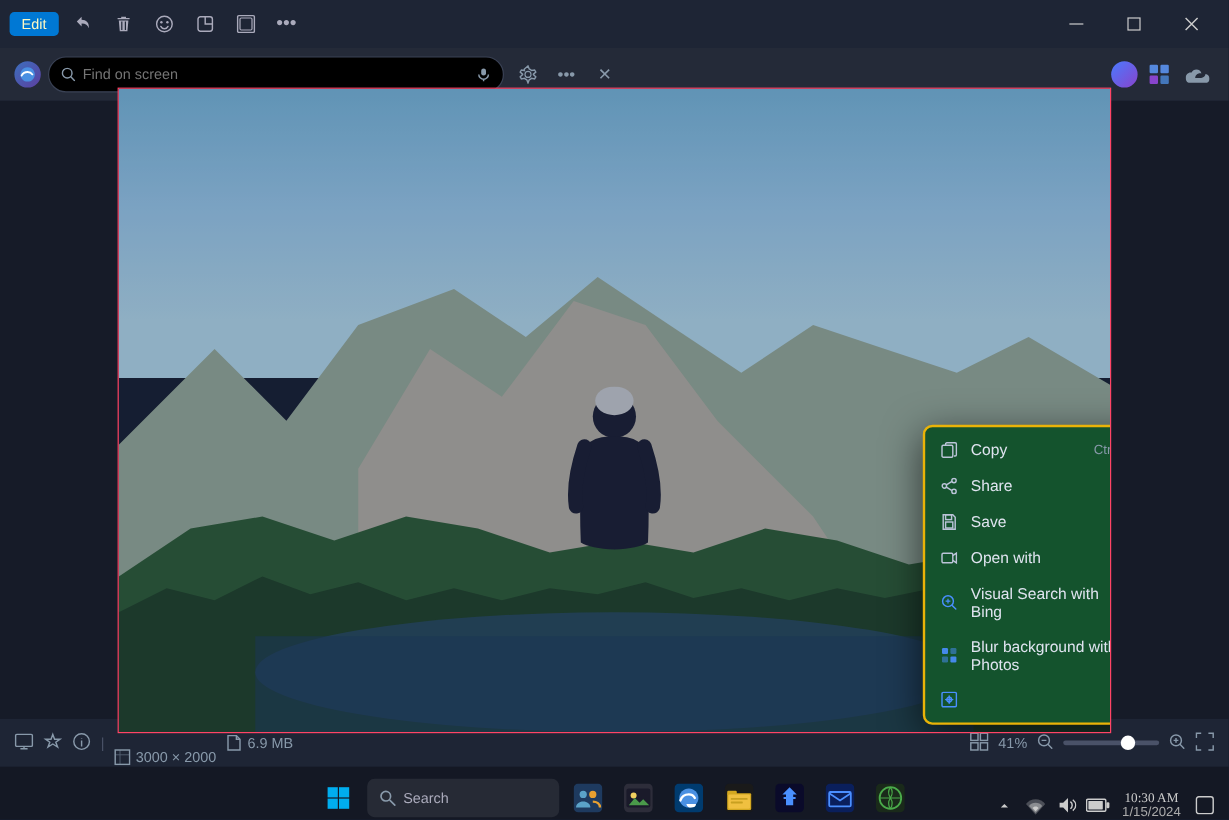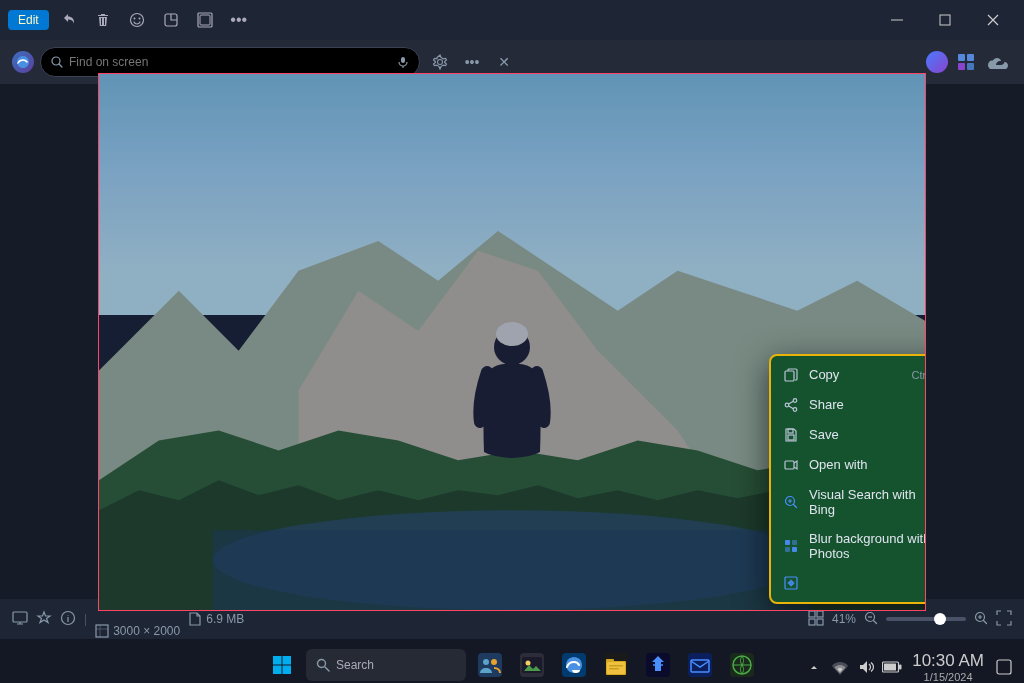--- a/index.html
+++ b/index.html
@@ -756,21 +756,21 @@
       </div>
       <div class="tray-icon">
         <svg width="20" height="14" viewBox="0 0 20 14" fill="#ccc">
             <rect x="0.5" y="2" width="16" height="10" rx="1" fill="none" stroke="#ccc" stroke-width="1.2"></rect>
             <rect x="17" y="4.5" width="2.5" height="5" rx="1" fill="#ccc"></rect>
             <rect x="2" y="3.5" width="12" height="7" rx="0.5" fill="#ccc"></rect>
           </svg>
       </div>
     </div>
     <div class="clock">
-      <span style="font-size:17px;color:#ccc;">10:30 AM</span>
+      <span style="font-size:11px;color:#ccc;font-family:Liberation Serif, serif;">10:30 AM</span>
       <span style="font-size:11px;color:#aaa;">1/15/2024</span>
     </div>
     <div class="tray-icon">
       <svg width="16" height="16" viewBox="0 0 16 16" fill="#ccc">
           <rect x="1" y="1" width="14" height="14" rx="2" fill="none" stroke="#ccc" stroke-width="1.2"></rect>
         </svg>
     </div>
   </div>
 </div>
 

